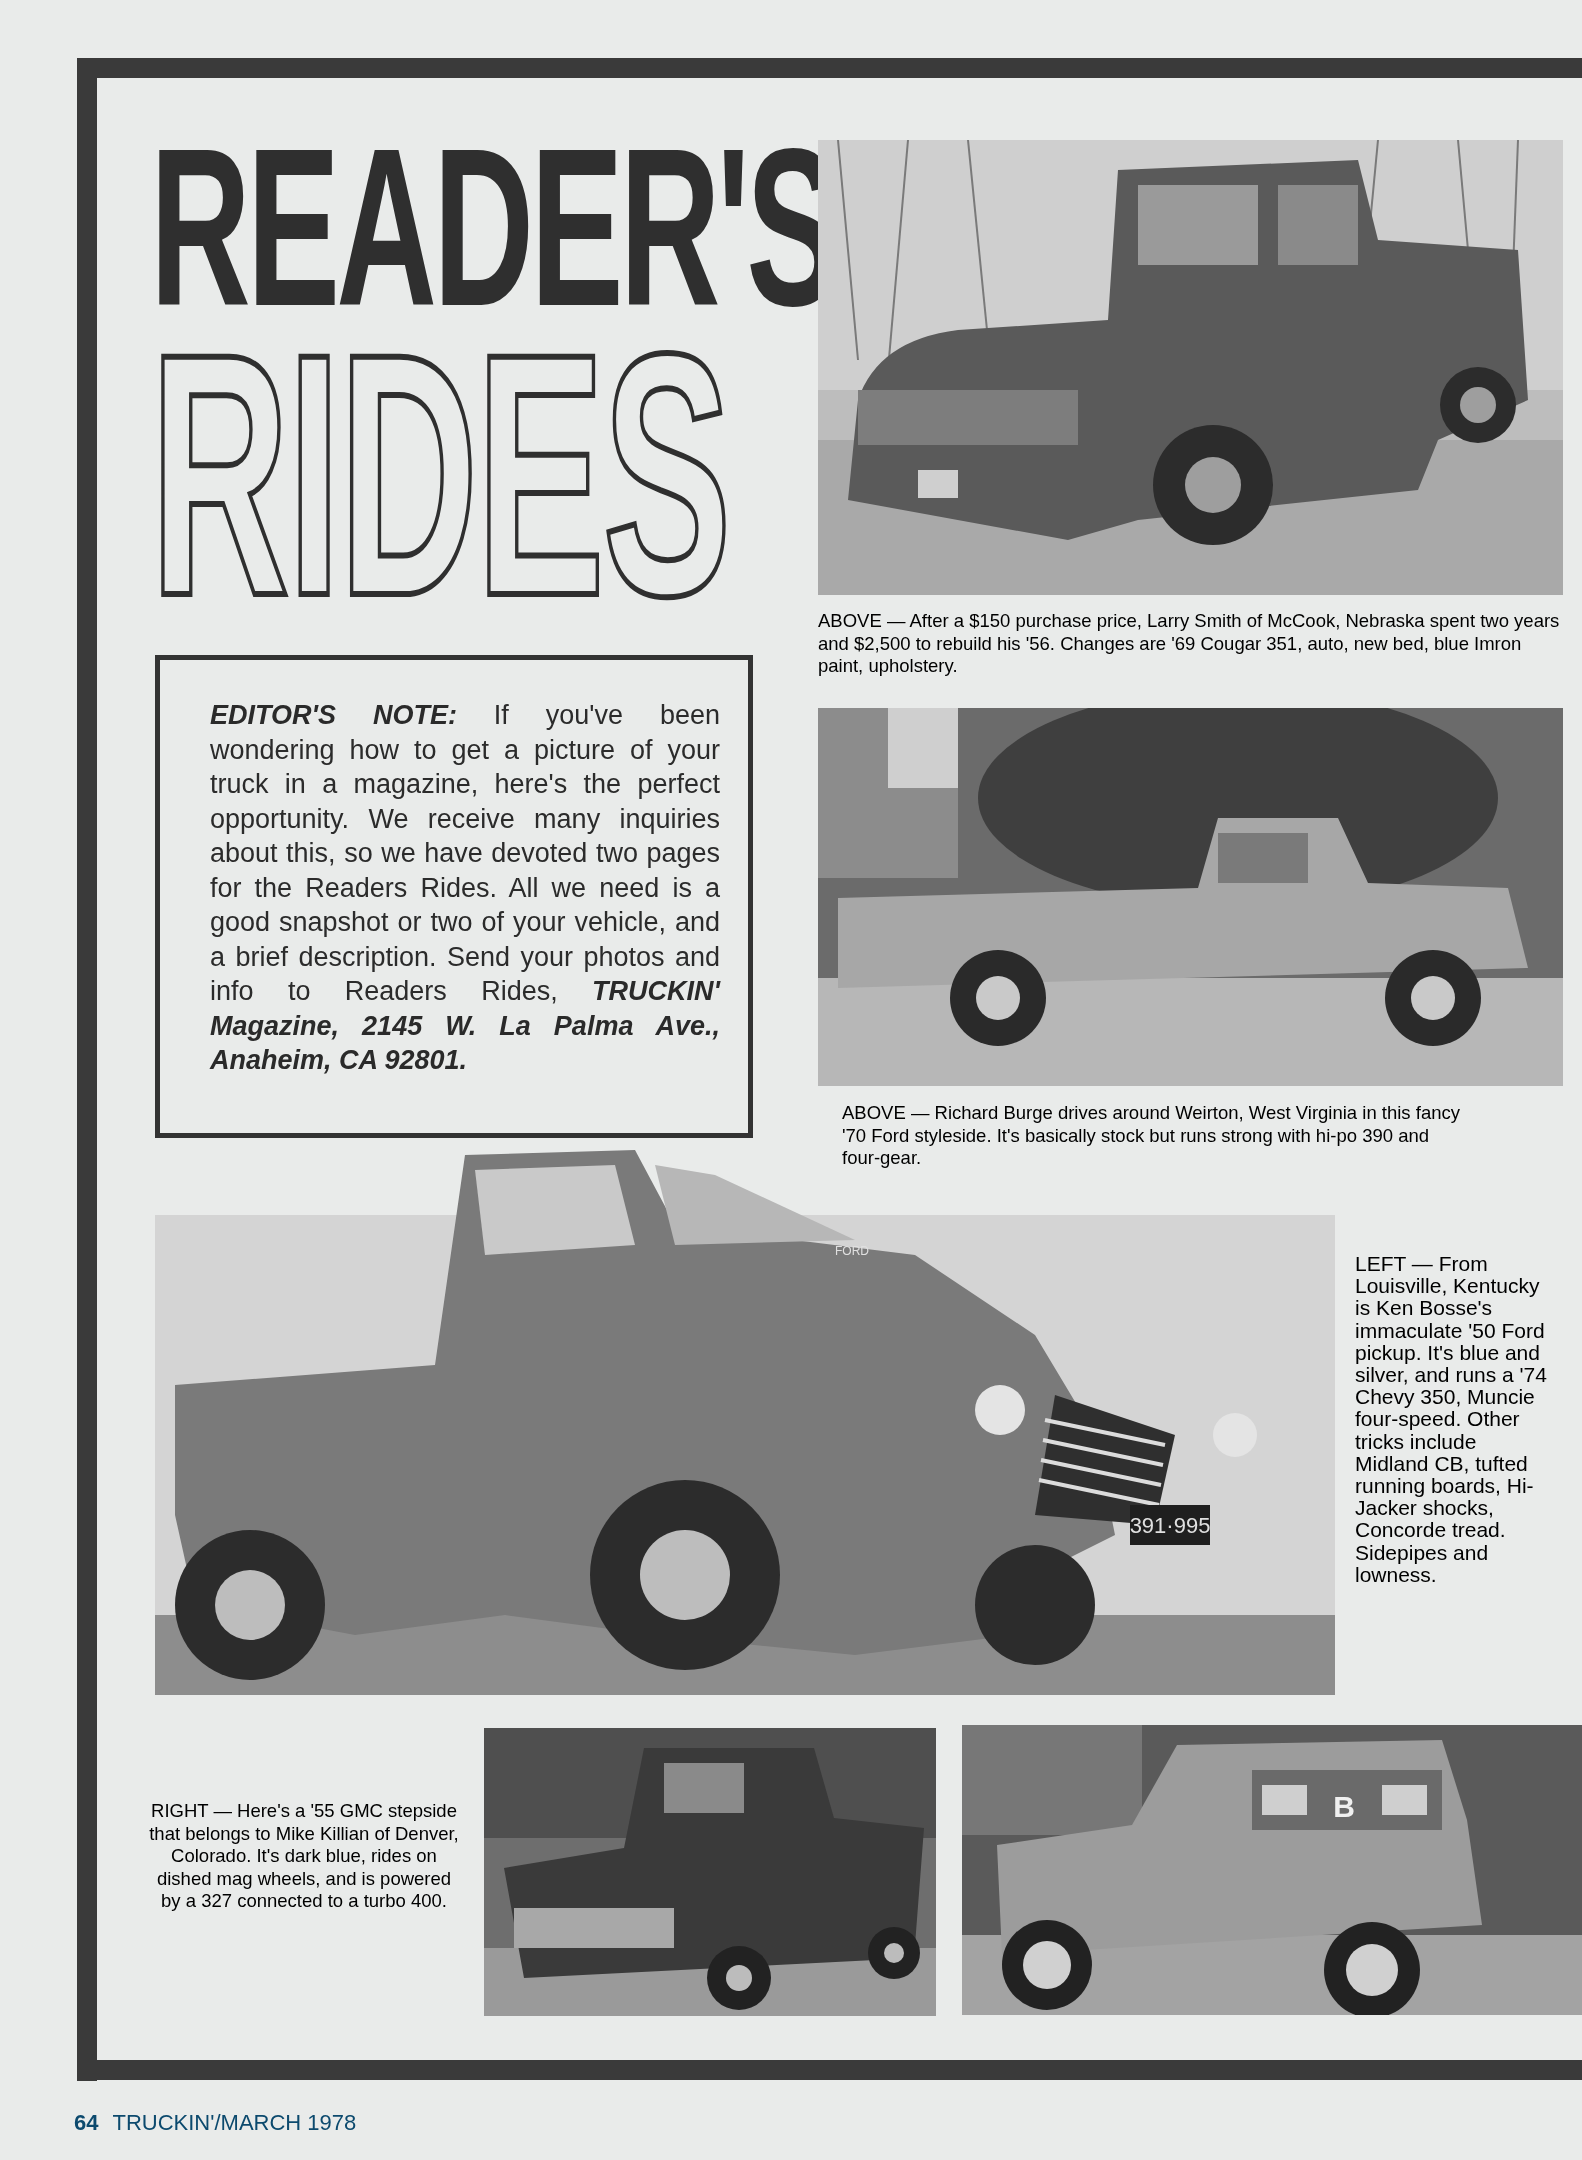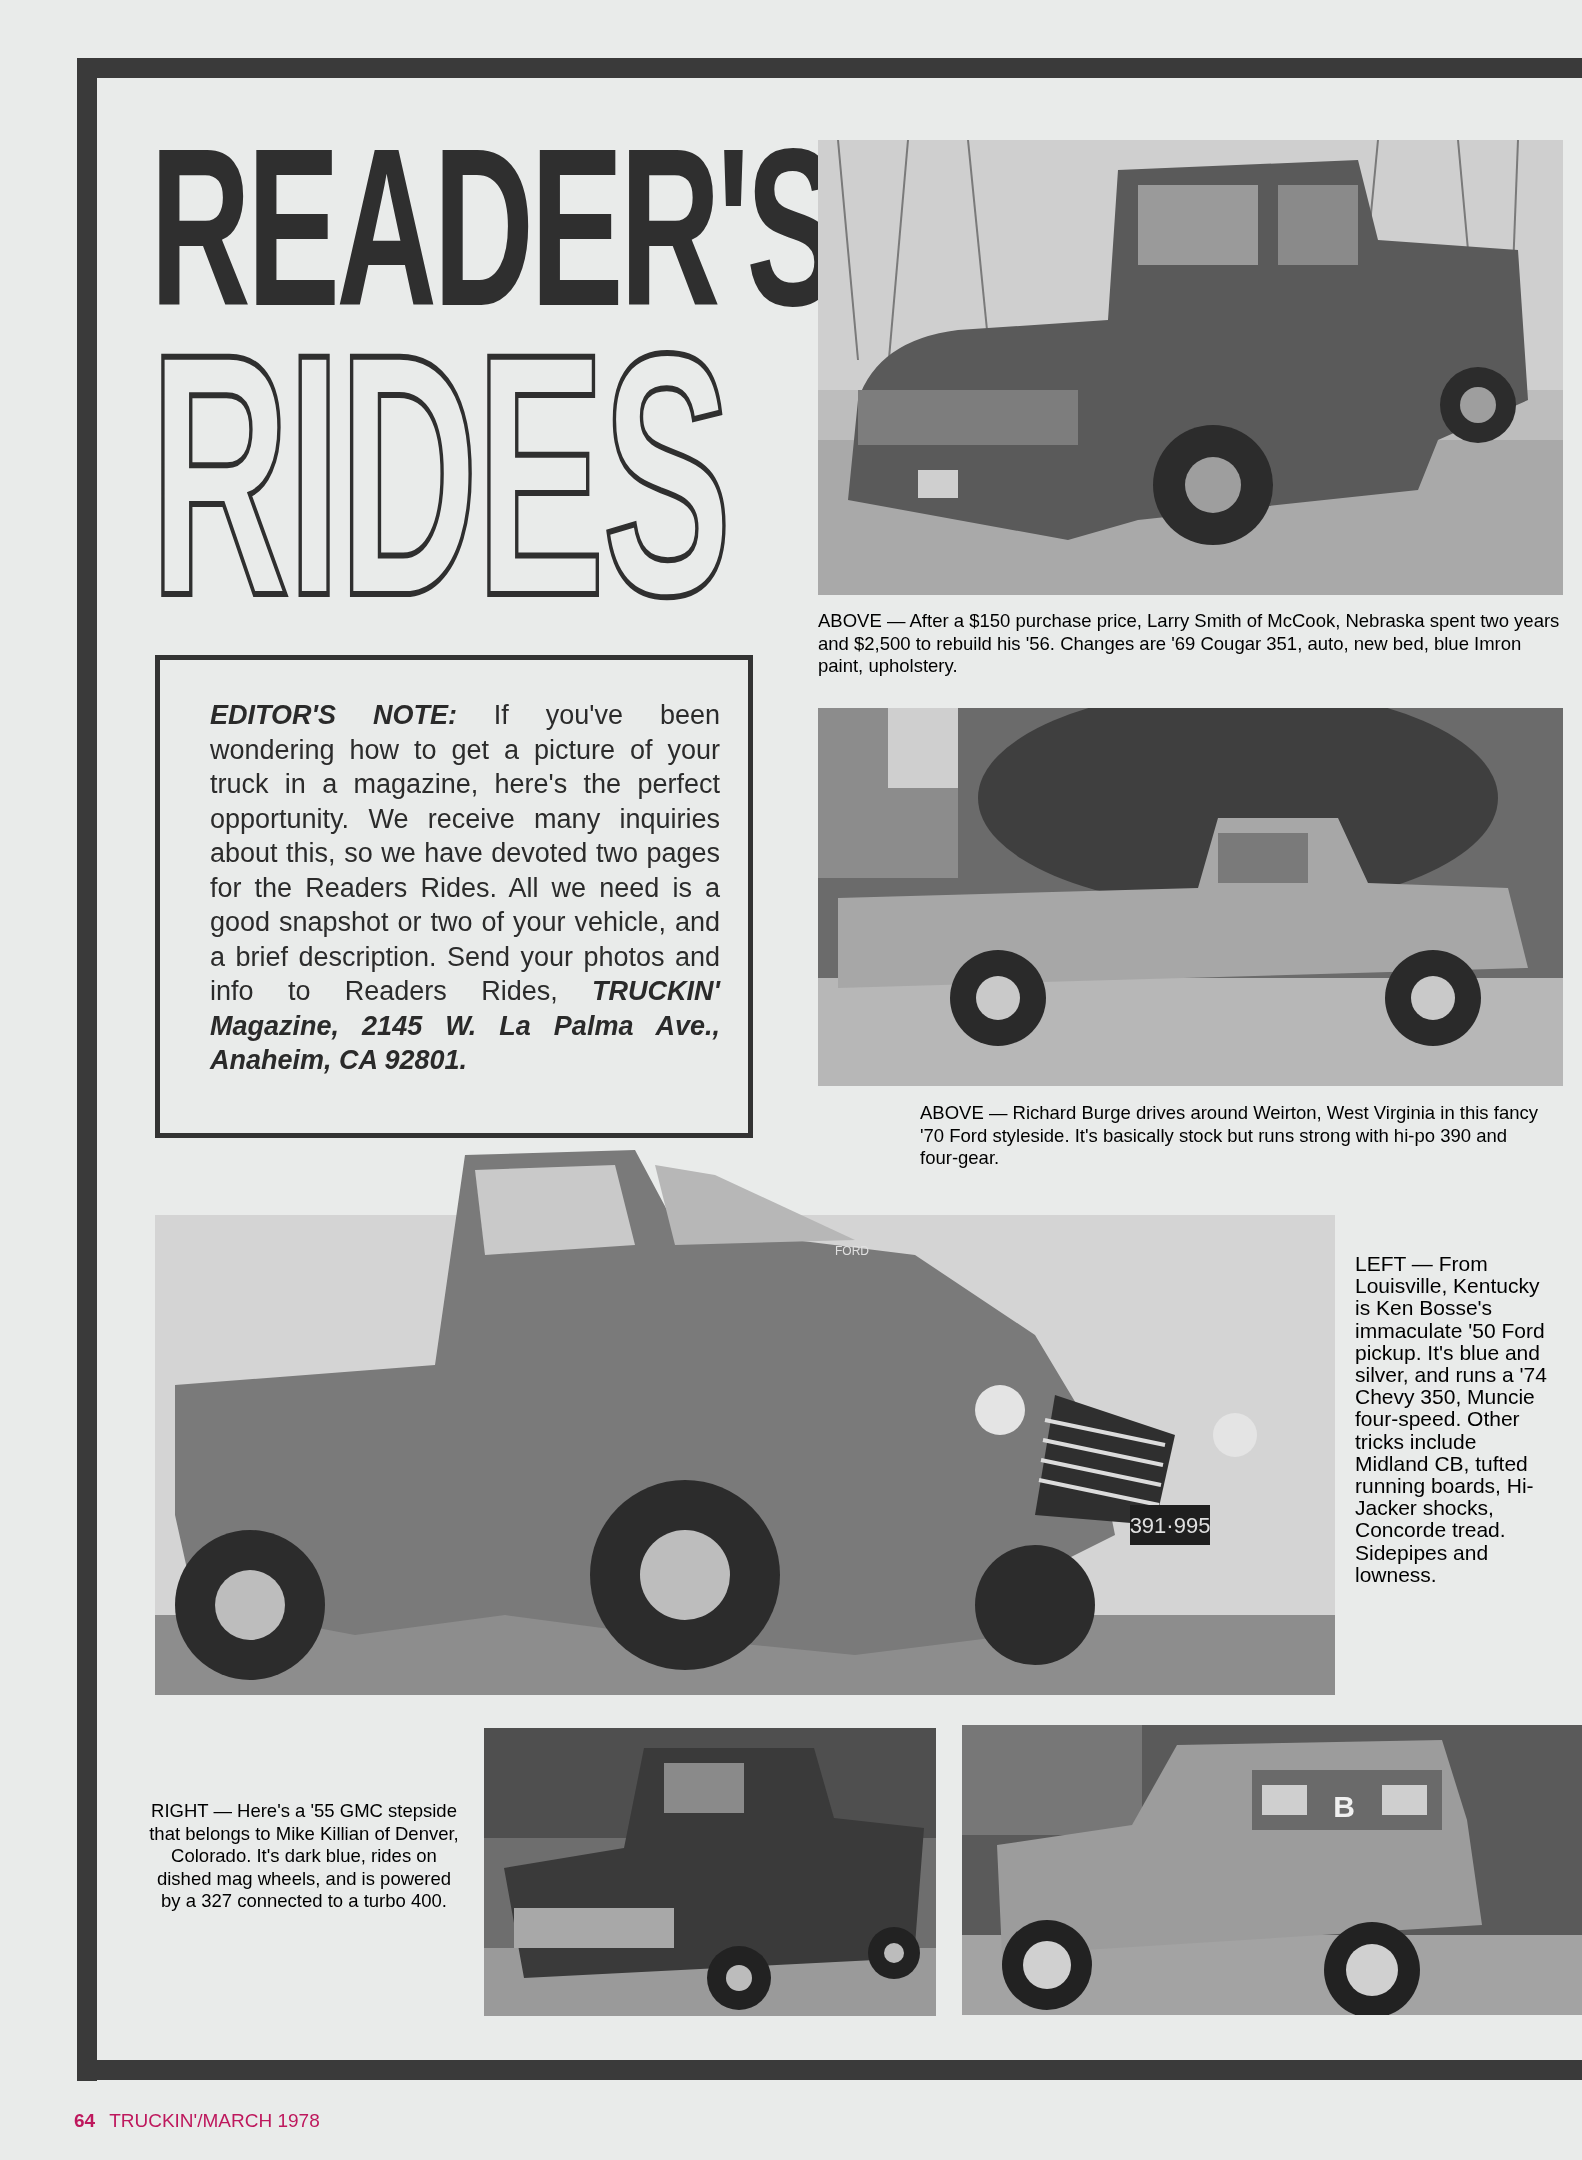--- a/index.html
+++ b/index.html
@@ -43,21 +43,21 @@
     background: repeating-linear-gradient(45deg, rgba(0,0,0,0.04) 0 2px, rgba(255,255,255,0.03) 2px 4px), #8e8e8e;
   }
   .photo svg { width: 100%; height: 100%; display: block; }
 
   .caption {
     position: absolute; font-size: 18.5px; line-height: 22.5px; color: #000000;
   }
   .caption.right-align { text-align: center; }
 
   .footer {
-    position: absolute; left: 74px; top: 2110px; font-size: 19px; color: #be185d; white-space: nowrap;
+    position: absolute; left: 74px; top: 2110px; font-size: 22px; color: #0c4a6e; white-space: nowrap;
   }
   .footer .page-num { font-weight: bold; margin-right: 14px; }
 </style>
 </head>
 <body>
 
 <div class="frame-top"></div>
 <div class="frame-left"></div>
 <div class="frame-bottom"></div>
 
@@ -104,21 +104,21 @@
     <ellipse cx="420" cy="90" rx="260" ry="110" fill="#3f3f3f"></ellipse>
     <rect y="270" width="745" height="108" fill="#b7b7b7"></rect>
     <path d="M20 190 L380 180 L400 110 L520 110 L550 175 L690 180 L710 260 L20 280 Z" fill="#a7a7a7"></path>
     <rect x="400" y="125" width="90" height="50" fill="#7a7a7a"></rect>
     <circle cx="180" cy="290" r="48" fill="#2a2a2a"></circle>
       <circle cx="180" cy="290" r="22" fill="#c9c9c9"></circle>
     <circle cx="615" cy="290" r="48" fill="#2a2a2a"></circle>
       <circle cx="615" cy="290" r="22" fill="#c9c9c9"></circle>
   </svg>
 </div>
-<div class="caption" style="left:920px; top:1102px; width:620px;">ABOVE — Richard Burge drives around Weirton, West Virginia in this fancy '70 Ford styleside. It's basically stock but runs strong with hi-po 390 and four-gear.</div>
+<div class="caption" style="left:842px; top:1102px; width:620px;">ABOVE — Richard Burge drives around Weirton, West Virginia in this fancy '70 Ford styleside. It's basically stock but runs strong with hi-po 390 and four-gear.</div>
 
 <div class="photo" style="left:155px; top:1135px; width:1180px; height:560px; background:transparent;">
   <svg viewBox="0 0 1180 560" preserveAspectRatio="none">
     <rect x="0" y="80" width="1180" height="480" fill="#d4d4d4"></rect>
     <rect x="0" y="480" width="1180" height="80" fill="#8d8d8d"></rect>
     <path d="M20 250 L280 230 L310 20 L480 15 L520 90 L760 120 L880 200 L940 300 L960 400 L880 440 L860 500 L700 520 L500 500 L350 480 L200 500 L40 470 L20 380 Z" fill="#7a7a7a"></path>
     <path d="M320 35 L460 30 L480 110 L330 120 Z" fill="#c9c9c9"></path>
     <path d="M500 30 L560 40 L700 105 L520 110 Z" fill="#b7b7b7"></path>
     <path d="M900 260 L1020 300 L1000 390 L880 380 Z" fill="#2f2f2f"></path>
     <g stroke="#dcdcdc" stroke-width="4">

